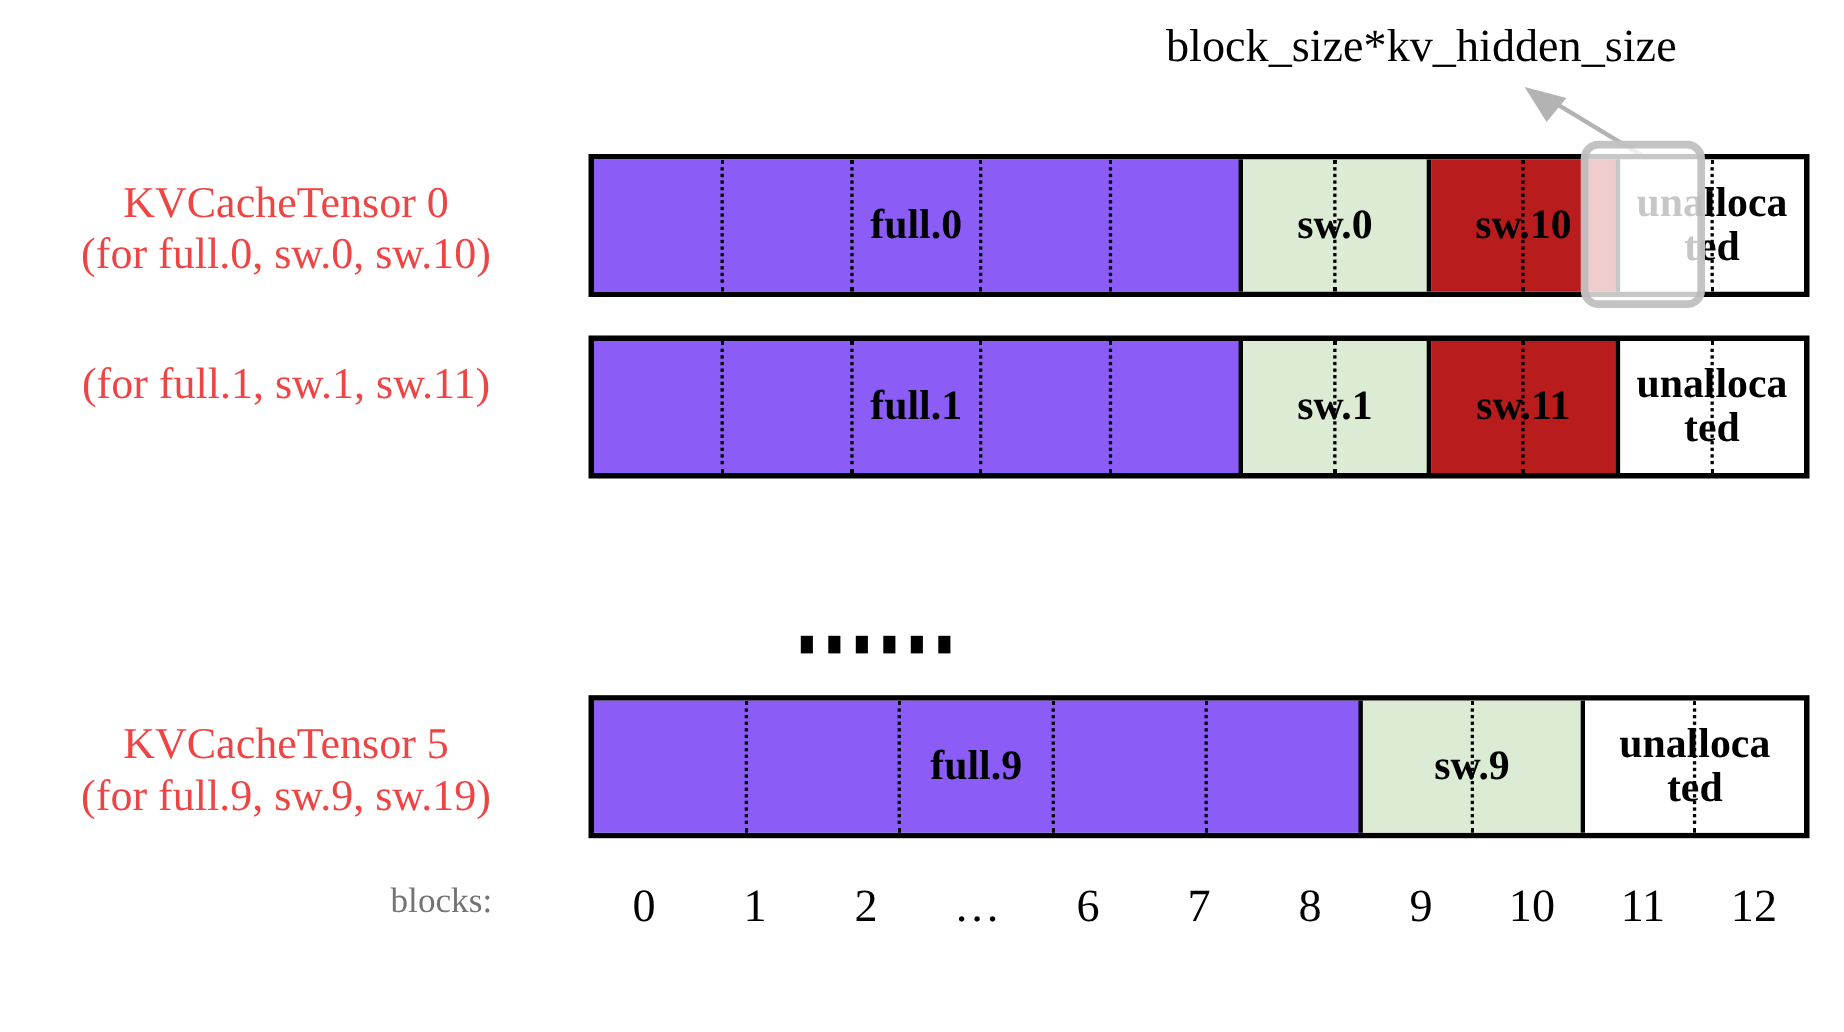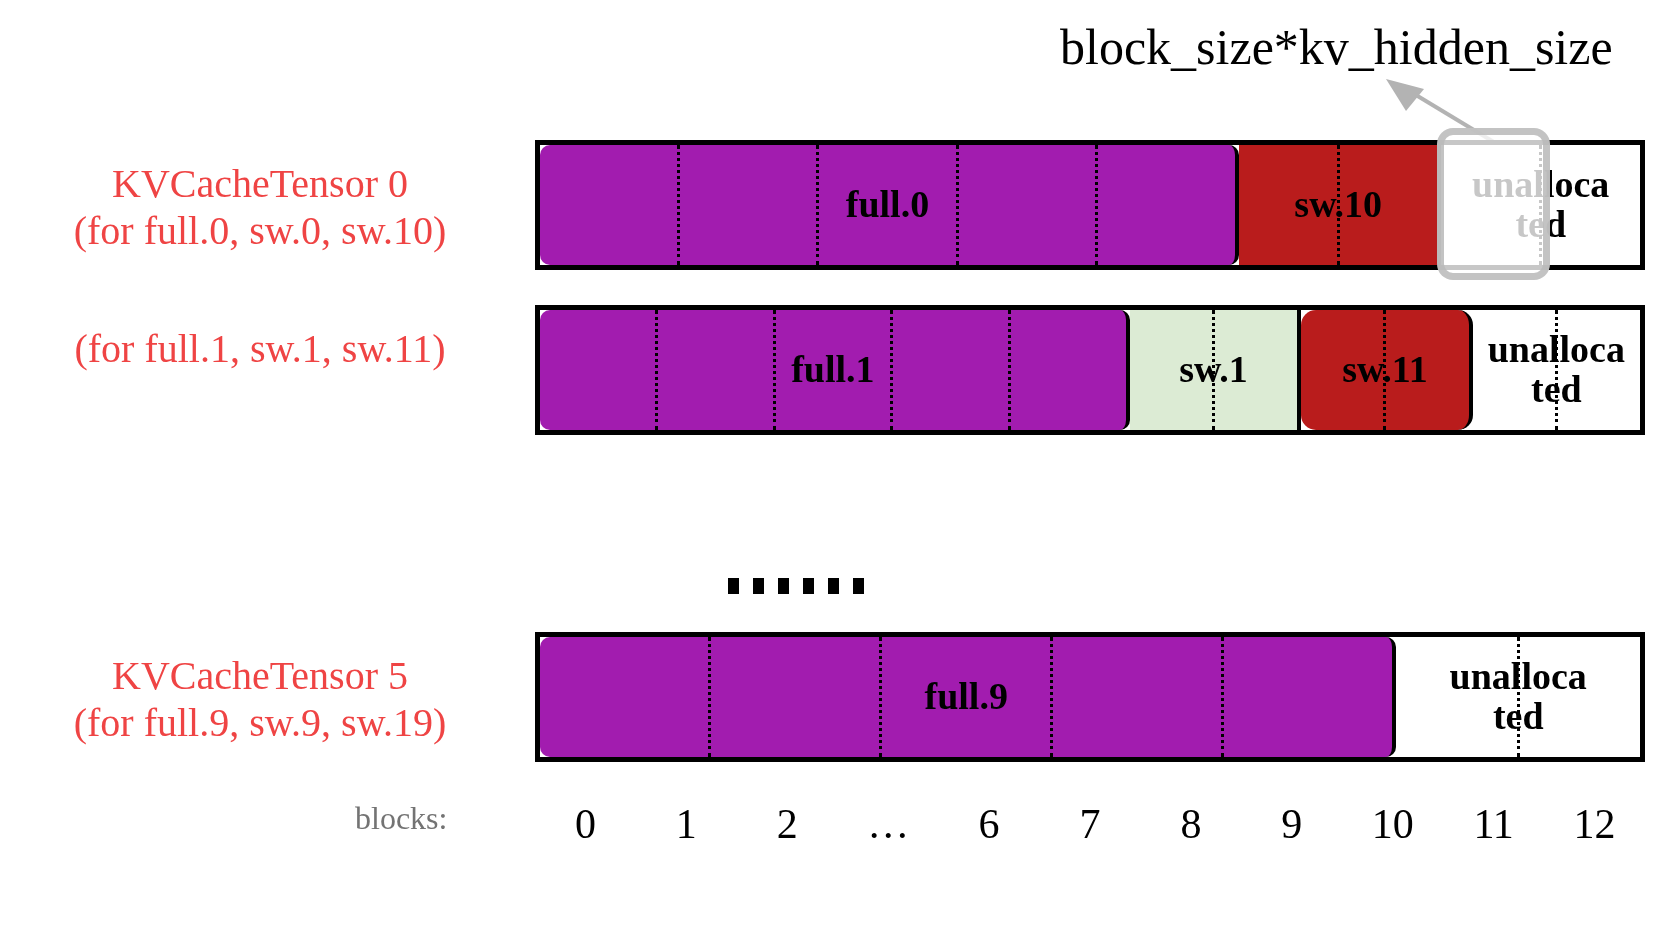--- a/index.html
+++ b/index.html
@@ -13,21 +13,21 @@
     position: relative;
     font-family: "Liberation Serif", "DejaVu Serif", serif;
     overflow: hidden;
   }
 
   
   #annotation-label {
     position: absolute;
     left: 1060px;
     top: 18px;
-    font-size: 50px;
+    font-size: 42px;
     color: #000;
     white-space: nowrap;
     letter-spacing: 0px;
   }
   #annotation-arrow {
     position: absolute;
     left: 1380px;
     top: 75px;
     width: 140px;
     height: 80px;
@@ -87,21 +87,21 @@
     inset: 0;
     z-index: 1;
     display: flex;
   }
   .seg .ticks > i {
     flex: 1 1 0;
     border-right: 3px dotted #000;
   }
   .seg .ticks > i:last-child { border-right: none; }
 
-  .seg.full { background: #a21caf; border-radius: 10px; }
+  .seg.full { background: #8b5cf6; }
   .seg.sw-light { background: #dcebd4; }
   .seg.sw-dark { background: #b91c1c; }
   .seg.unalloc { background: #ffffff; }
 
   
   #row-ellipsis {
     position: absolute;
     left: 728px;
     top: 578px;
     display: flex;
@@ -177,20 +177,27 @@
     <div class="seg full" style="flex:7 1 0;">
       <span class="ticks">
           <i></i>
           <i></i>
           <i></i>
           <i></i>
           <i></i>
         </span>
       <span class="seg-text">full.0</span>
     </div>
+    <div class="seg sw-light" style="flex:2 1 0;">
+      <span class="ticks">
+          <i></i>
+          <i></i>
+        </span>
+      <span class="seg-text">sw.0</span>
+    </div>
     <div class="seg sw-dark" style="flex:2 1 0;">
       <span class="ticks">
           <i></i>
           <i></i>
         </span>
       <span class="seg-text">sw.10</span>
     </div>
     <div class="seg unalloc" style="flex:2 1 0;">
       <span class="ticks">
           <i></i>
@@ -219,21 +226,21 @@
         </span>
       <span class="seg-text">full.1</span>
     </div>
     <div class="seg sw-light" style="flex:2 1 0;">
       <span class="ticks">
           <i></i>
           <i></i>
         </span>
       <span class="seg-text">sw.1</span>
     </div>
-    <div class="seg sw-dark" style="flex:2 1 0;border-radius:15px;">
+    <div class="seg sw-dark" style="flex:2 1 0;">
       <span class="ticks">
           <i></i>
           <i></i>
         </span>
       <span class="seg-text">sw.11</span>
     </div>
     <div class="seg unalloc" style="flex:2 1 0;">
       <span class="ticks">
           <i></i>
           <i></i>
@@ -261,20 +268,27 @@
   <div class="bar" style="top:0px;">
     <div class="seg full" style="flex:7 1 0;">
       <span class="ticks">
           <i></i>
           <i></i>
           <i></i>
           <i></i>
           <i></i>
         </span>
       <span class="seg-text">full.9</span>
+    </div>
+    <div class="seg sw-light" style="flex:2 1 0;">
+      <span class="ticks">
+          <i></i>
+          <i></i>
+        </span>
+      <span class="seg-text">sw.9</span>
     </div>
     <div class="seg unalloc" style="flex:2 1 0;">
       <span class="ticks">
           <i></i>
           <i></i>
         </span>
       <span class="seg-text">unalloca
 ted</span>
     </div>
   </div>

